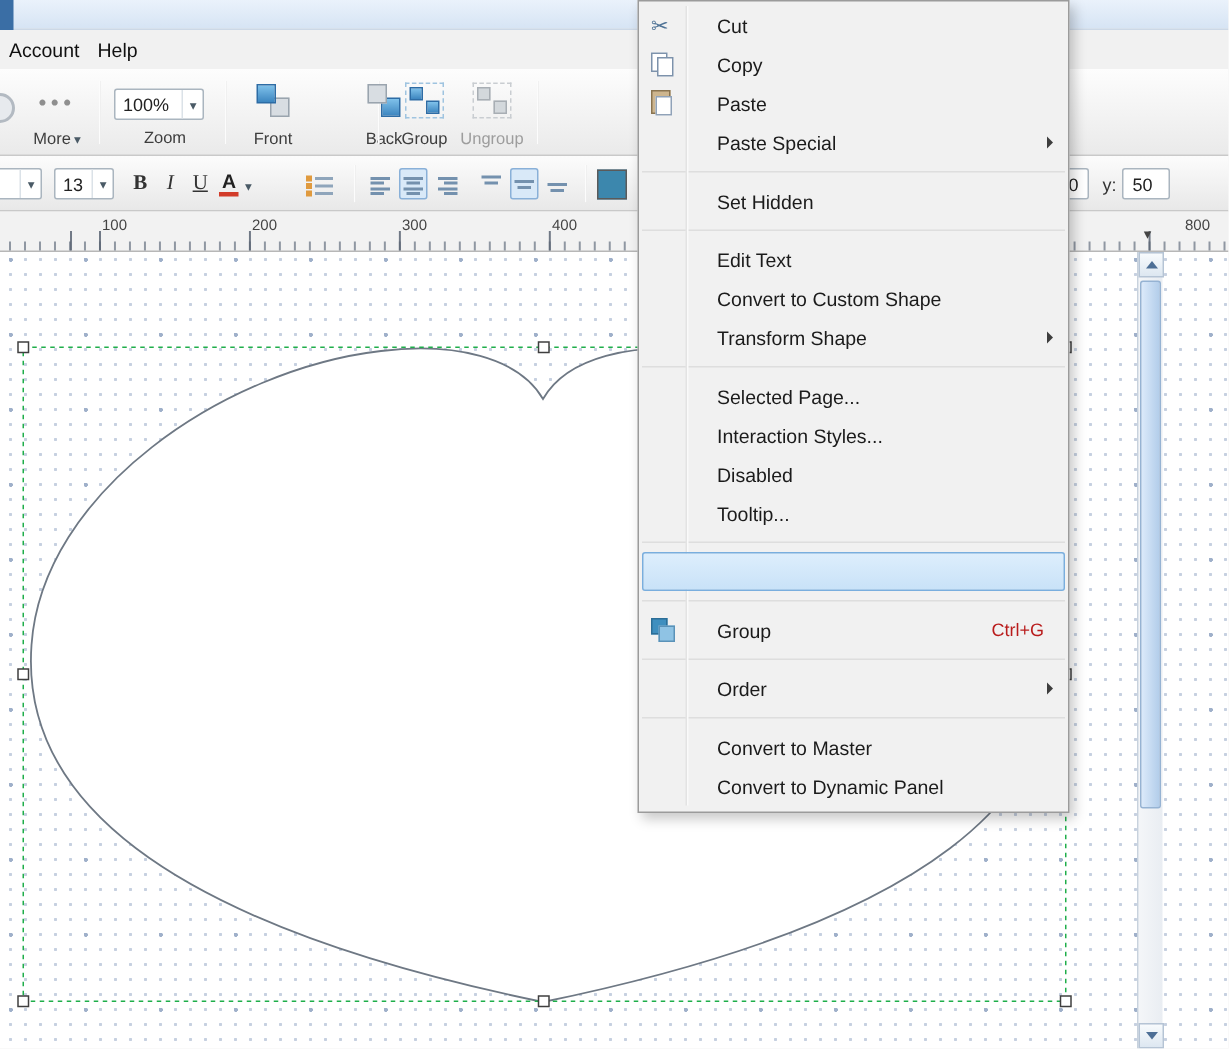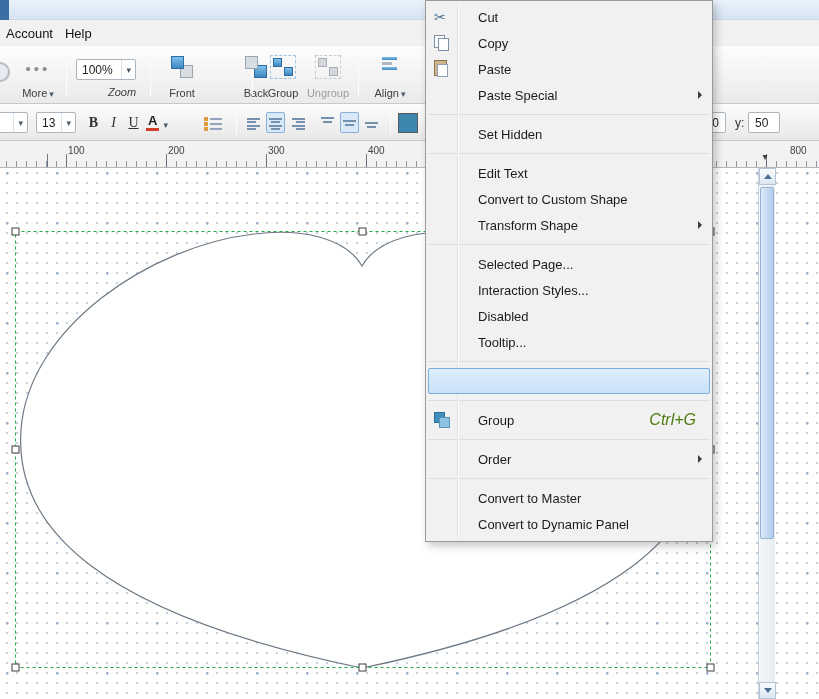--- a/index.html
+++ b/index.html
@@ -121,21 +121,21 @@
   
   .context-menu { position:absolute; left:425px; top:0; width:288px; z-index:50;
     background:#f1f1f1; border:1px solid #9b9b9b; box-shadow:3px 4px 8px rgba(0,0,0,.22); padding:3px 0 4px; }
   .menu-gutter { position:absolute; left:31px; top:3px; bottom:4px; width:1px; background:#e3e3e3; box-shadow:1px 0 0 #fafafa; }
   .menu-item { position:relative; display:flex; align-items:center; height:26px; font-size:13px; color:#1b1b1b; padding-right:6px; }
   .menu-item.highlighted { background:linear-gradient(#ddeefc,#c9e2f8); border:1px solid #79aede; border-radius:2px; margin:0 2px; }
   .menu-sep { height:1px; background:#dedede; margin:6px 2px; }
   .mi-icon { position:relative; width:31px; height:22px; flex:0 0 31px; }
   .menu-item.highlighted .mi-icon { flex-basis:29px; width:29px; }
   .mi-label { flex:1; white-space:nowrap;padding-left:21px; }
-  .mi-shortcut { font-size:16px; color:#4d7c0f; padding-right:10px;font-style:italic; }
+  .mi-shortcut { font-size:12px; color:#b91c1c; padding-right:10px; }
   .mi-arrow { width:0; height:0; border-left:4px solid #3d3d3d; border-top:4px solid transparent; border-bottom:4px solid transparent; margin-right:4px; }
   .icon-scissors::before { content:"\2702"; position:absolute; left:8px; top:2px; font-size:14px; line-height:18px; color:#4f7396; }
   .icon-copy::before { content:""; position:absolute; left:8px; top:3px; width:9px; height:11px; background:#fff; border:1px solid #7d92ab; }
   .icon-copy::after { content:""; position:absolute; left:12px; top:6px; width:9px; height:11px; background:#fff; border:1px solid #7d92ab; }
   .icon-paste::before { content:""; position:absolute; left:8px; top:2px; width:11px; height:14px; background:#cdb astre; background:#cdb58e; border:1px solid #8a7450; }
   .icon-paste::after { content:""; position:absolute; left:11px; top:6px; width:9px; height:11px; background:#fff; border:1px solid #90a2b8; }
   .icon-group-image::before { content:""; position:absolute; left:8px; top:3px; width:9px; height:9px; background:#3f8fbf; border:1px solid #2c6e97; }
   .icon-group-image::after { content:""; position:absolute; left:13px; top:8px; width:9px; height:9px; background:#8fc3e4; border:1px solid #5a92b8; }
 </style>
 </head>
@@ -159,21 +159,21 @@
       <div class="more-dots"></div>
       <div class="tb-label"><span>More</span><span class="caret"></span></div>
     </div>
 
     <div class="tsep" style="left:66px;"></div>
 
     <div class="combo" style="left:76px;top:13px;width:60px;">
       <span class="combo-val">100%</span>
       <span class="caret"></span>
     </div>
-    <div class="tb-under-label" style="left:92px;width:60px;font-style:italic;">Zoom</div>
+    <div class="tb-under-label" style="left:80px;width:60px;">Zoom</div>
 
     <div class="tsep" style="left:150px;"></div>
 
     <div class="tb-big" style="left:162px;width:40px;">
       <div class="icon-front">
           <i class="sqb"></i>
           <i class="sqf"></i>
         </div>
       <div class="tb-label">Front</div>
     </div>
@@ -197,28 +197,20 @@
     <div class="tb-big" style="left:304px;width:48px;">
       <div class="icon-ungroup">
           <i class="g1"></i>
           <i class="g2"></i>
         </div>
       <div class="tb-label disabled">Ungroup</div>
     </div>
 
     <div class="tsep" style="left:358px;"></div>
 
-    <div class="tb-big" style="left:366px;width:48px;">
-      <div class="icon-align">
-          <i></i>
-          <i></i>
-          <i></i>
-        </div>
-      <div class="tb-label"><span>Align</span><span class="caret"></span></div>
-    </div>
   </div>
 
   <div class="toolbar-format">
     <div class="combo" style="left:-34px;top:8px;width:62px;">
       <span class="combo-val"></span>
       <span class="caret"></span>
     </div>
     <div class="combo" style="left:36px;top:8px;width:40px;">
       <span class="combo-val">13</span>
       <span class="caret"></span>

